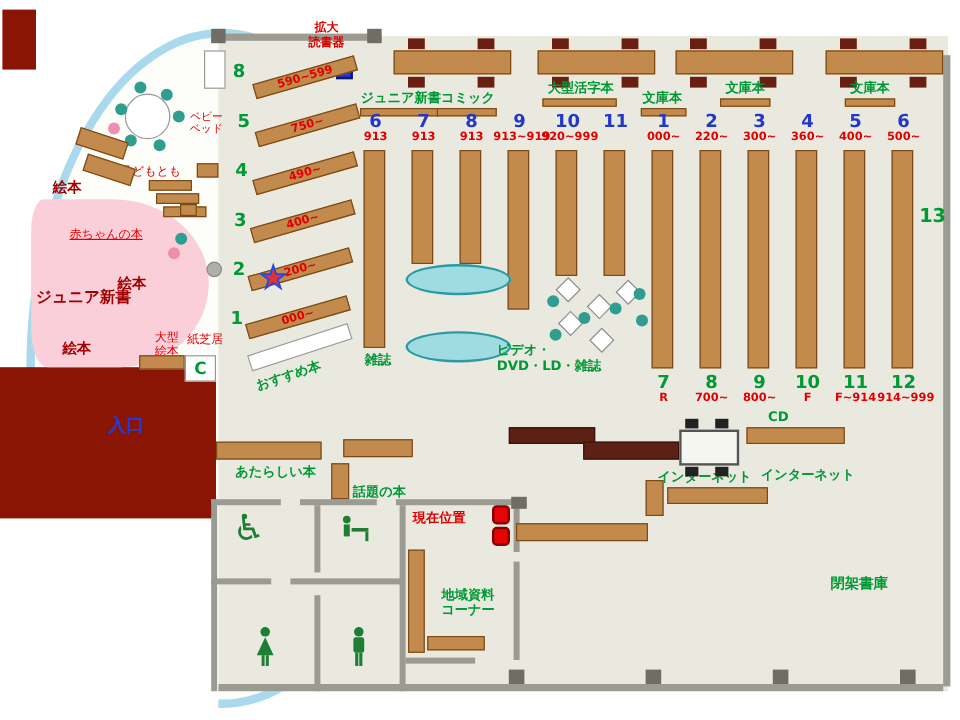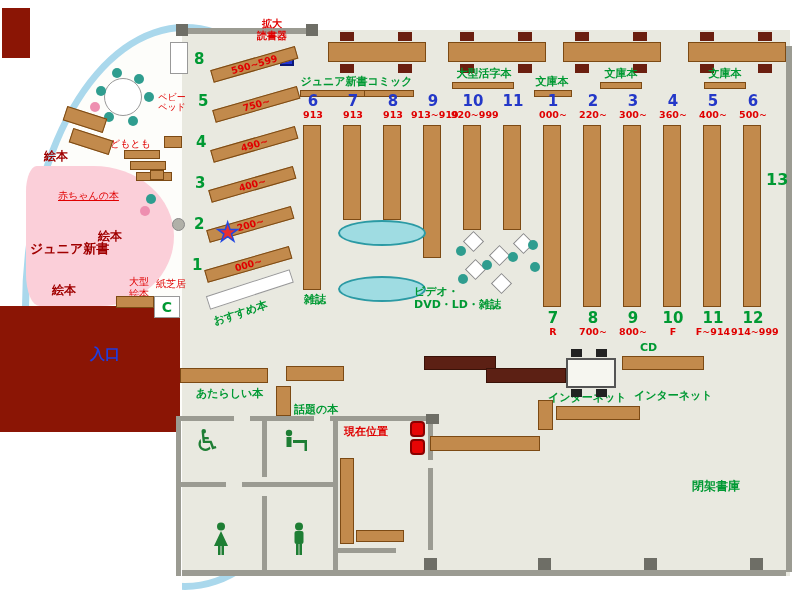--- a/index.html
+++ b/index.html
@@ -249,20 +249,24 @@
   <div class="dotT" style="left:528px;top:240px;"></div>
   <div class="dotT" style="left:530px;top:262px;"></div>
 
   <div class="t gl" style="left:304px;top:294px;">雑誌</div>
   <div class="t gl" style="left:414px;top:286px;">ビデオ・</div>
   <div class="t gl" style="left:414px;top:299px;">DVD・LD・雑誌</div>
   <div class="t gl" style="left:548px;top:392px;">インターネット</div>
   <div class="t gl" style="left:640px;top:342px;">CD</div>
   <div class="t gl" style="left:634px;top:390px;">インターネット</div>
   <div class="t gl" style="left:692px;top:480px;font-size:12px;">閉架書庫</div>
+  <div class="t gl c" style="left:352px;top:490px;width:76px;">
+    <div>地域資料</div>
+      <div>コーナー</div>
+  </div>
   <div class="t gl" style="left:196px;top:388px;">あたらしい本</div>
   <div class="t gl" style="left:294px;top:384px;margin-top:20px;">話題の本</div>
 
   <div class="shelf" style="left:180px;top:368px;width:88px;height:15px;"></div>
   <div class="shelf" style="left:286px;top:366px;width:58px;height:15px;"></div>
   <div class="shelf" style="left:276px;top:386px;width:15px;height:30px;"></div>
 
   <div class="darkcounter" style="left:424px;top:356px;width:72px;height:14px;"></div>
   <div class="darkcounter" style="left:486px;top:368px;width:80px;height:15px;"></div>
   <div class="abs" style="left:566px;top:358px;width:50px;height:30px;background:#f6f6f0;border:2px solid #555;box-sizing:border-box;"></div>

